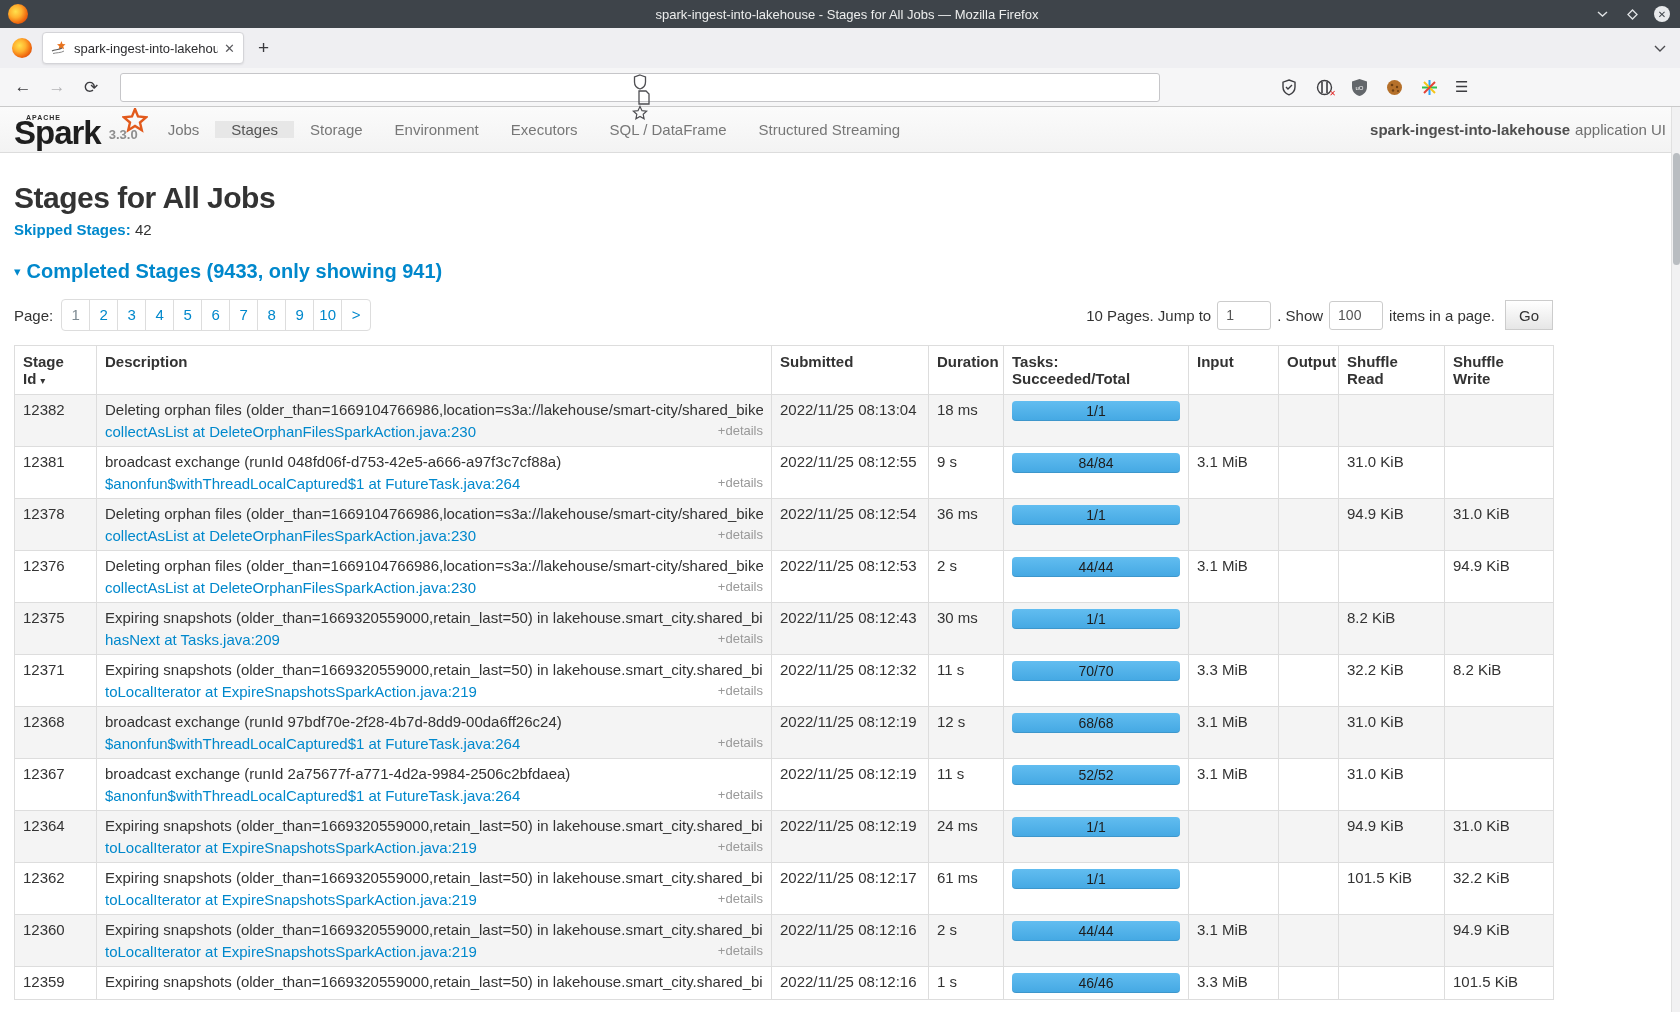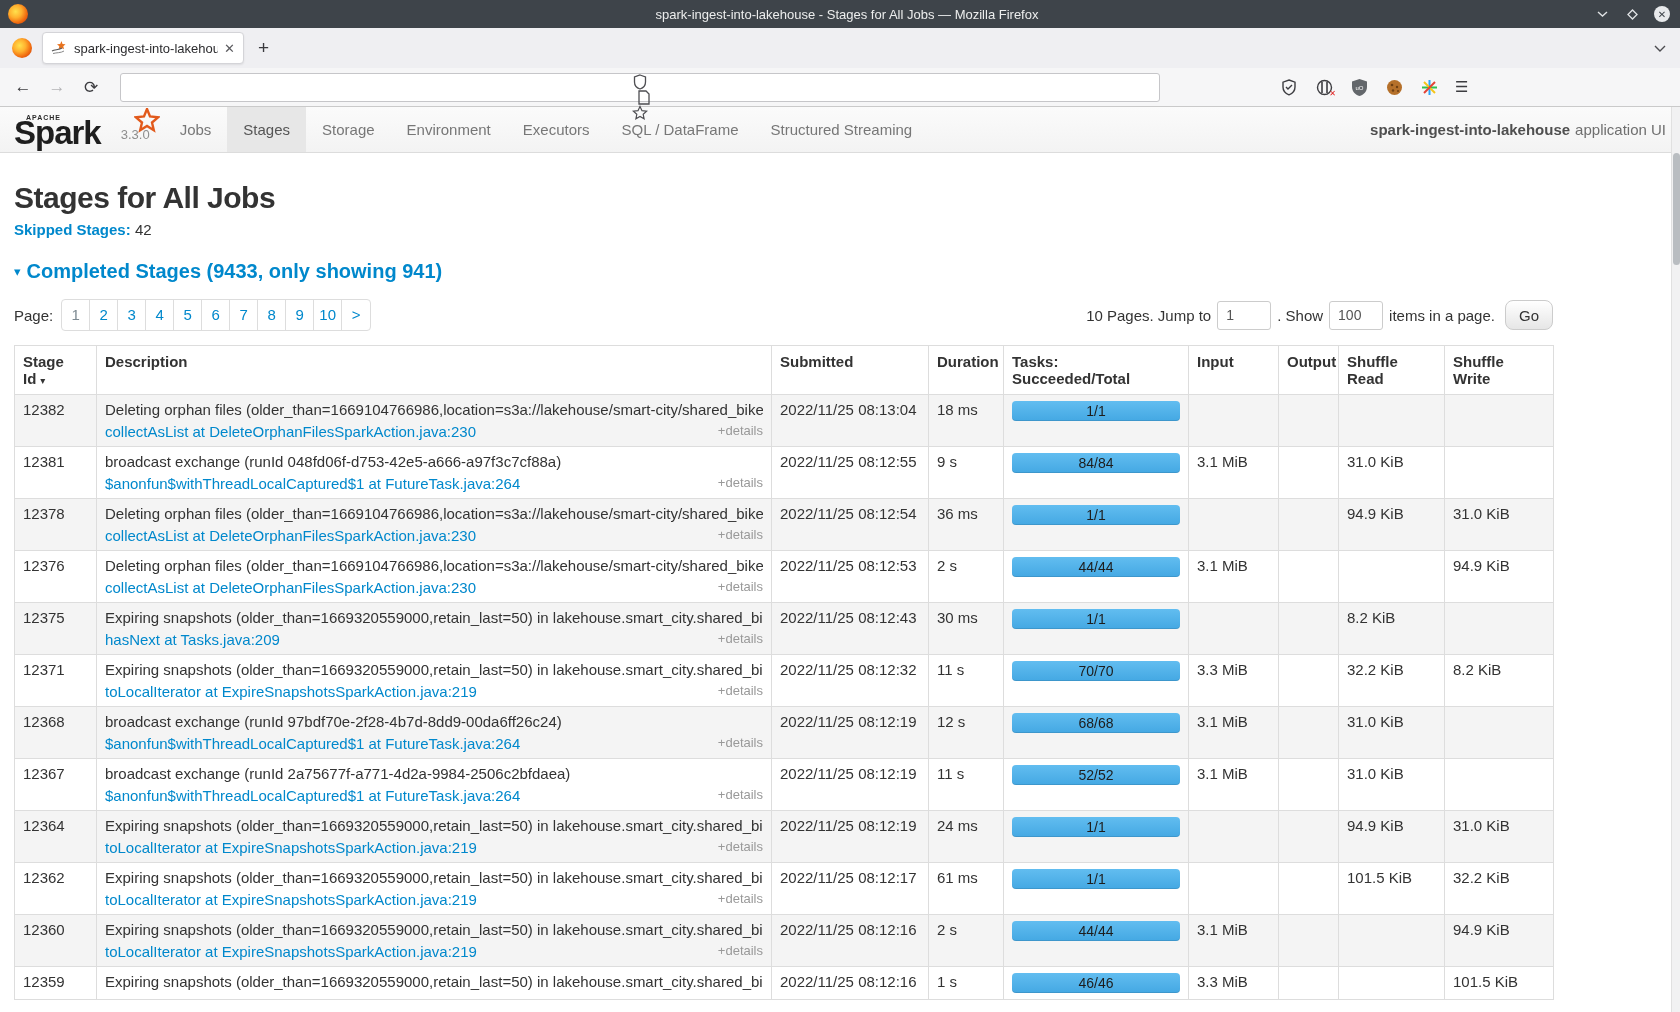--- a/index.html
+++ b/index.html
@@ -46,22 +46,22 @@
   .menu-icon { font-size:15px; color:#3c3c40; cursor:pointer; margin-left:17px; }
   .badge-x { position:absolute; right:-3px; bottom:-2px; color:#e02020; font-size:8px; font-weight:bold; }
 
   
   .spark-nav { height:46px; background:linear-gradient(#fbfbfb,#f3f3f3); border-bottom:1px solid #dcdcdc;
     display:flex; align-items:stretch; }
   .spark-brand { display:flex; align-items:flex-end; padding:4px 14px 4px 14px; position:relative; }
   .spark-word { font-size:33px; font-weight:bold; color:#1e1e1e; letter-spacing:-1px; position:relative; line-height:30px; }
   .spark-apache { position:absolute; top:7px; left:26px; font-size:7px; font-weight:bold; letter-spacing:1px; color:#2b2b2b; }
   .spark-star { position:absolute; top:1px; right:4px; }
-  .spark-version { font-size:13px; font-weight:normal; color:#8e8e8e; margin-left:20px; padding-bottom:6px; }
-  .nav-items { display:flex; }
+  .spark-version { font-size:13px; font-weight:bold; color:#8e8e8e; margin-left:8px; padding-bottom:6px; }
+  .nav-items { display:flex;align-items:center; }
   .nav-item { font-size:15px; color:#777; display:flex; align-items:center; padding:0 16px; cursor:pointer; }
   .nav-item.active { background:#e7e7e7; color:#555; }
   .nav-appname { margin-left:auto; display:flex; align-items:center; padding-right:14px; font-size:15px; color:#6f6f6f; }
   .nav-appname b { color:#4f4f4f; margin-right:5px; }
 
   
   .content { padding:0 127px 0 14px; position:relative; }
   .page-title { font-size:30px; font-weight:bold; color:#333; padding-top:28px; letter-spacing:-0.5px; }
   .stat-line { font-size:15px; color:#333; margin-top:13px; }
   .stat-line .lbl { color:#0088cc; font-weight:bold; }
@@ -72,21 +72,21 @@
   .pag-label { font-size:15px; color:#333; margin-right:8px; }
   .pag-group { display:inline-flex; border:1px solid #ddd; border-radius:4px; overflow:hidden; background:#fff; }
   .pag-btn { width:28px; height:30px; line-height:30px; text-align:center; font-size:15px; color:#0088cc;
     border-right:1px solid #ddd; cursor:pointer; text-decoration:none; display:block; }
   .pag-btn:last-child { border-right:none; }
   .pag-btn.current { color:#7d8a92; }
   .pag-right { margin-left:auto; display:flex; align-items:center; font-size:15px; color:#333; }
   .pag-input { width:54px; height:29px; border:1px solid #ccc; border-radius:3px; margin:0 6px;
     padding:0 8px; font-size:14px; color:#555; font-family:inherit; }
   .go-btn { margin-left:10px; height:30px; padding:0 13px; font-size:15px; color:#333;
-    background:linear-gradient(#ffffff,#e6e6e6); border:1px solid #ccc; border-radius:8px; cursor:pointer; font-family:inherit; }
+    background:linear-gradient(#ffffff,#e6e6e6); border:1px solid #ccc; border-radius:0; cursor:pointer; font-family:inherit; }
 
   
   table.stages { margin-top:14px; width:1539px; border-collapse:collapse; table-layout:fixed; }
   table.stages th, table.stages td { border:1px solid #ddd; vertical-align:top; font-size:15px;
     color:#333; padding:6px 8px; text-align:left; }
   table.stages th { font-weight:bold; padding:7px 8px; }
   table.stages tr.odd td { background:#f4f4f4;margin-left:16px; }
   .sort-arrow { font-size:10px; margin-left:4px; }
   .c-id { width:82px; } .c-desc { width:675px; } .c-sub { width:157px; } .c-dur { width:75px; }
   .c-tasks { width:185px; } .c-in { width:90px; } .c-out { width:60px; } .c-sr { width:106px; } .c-sw { width:109px; }

